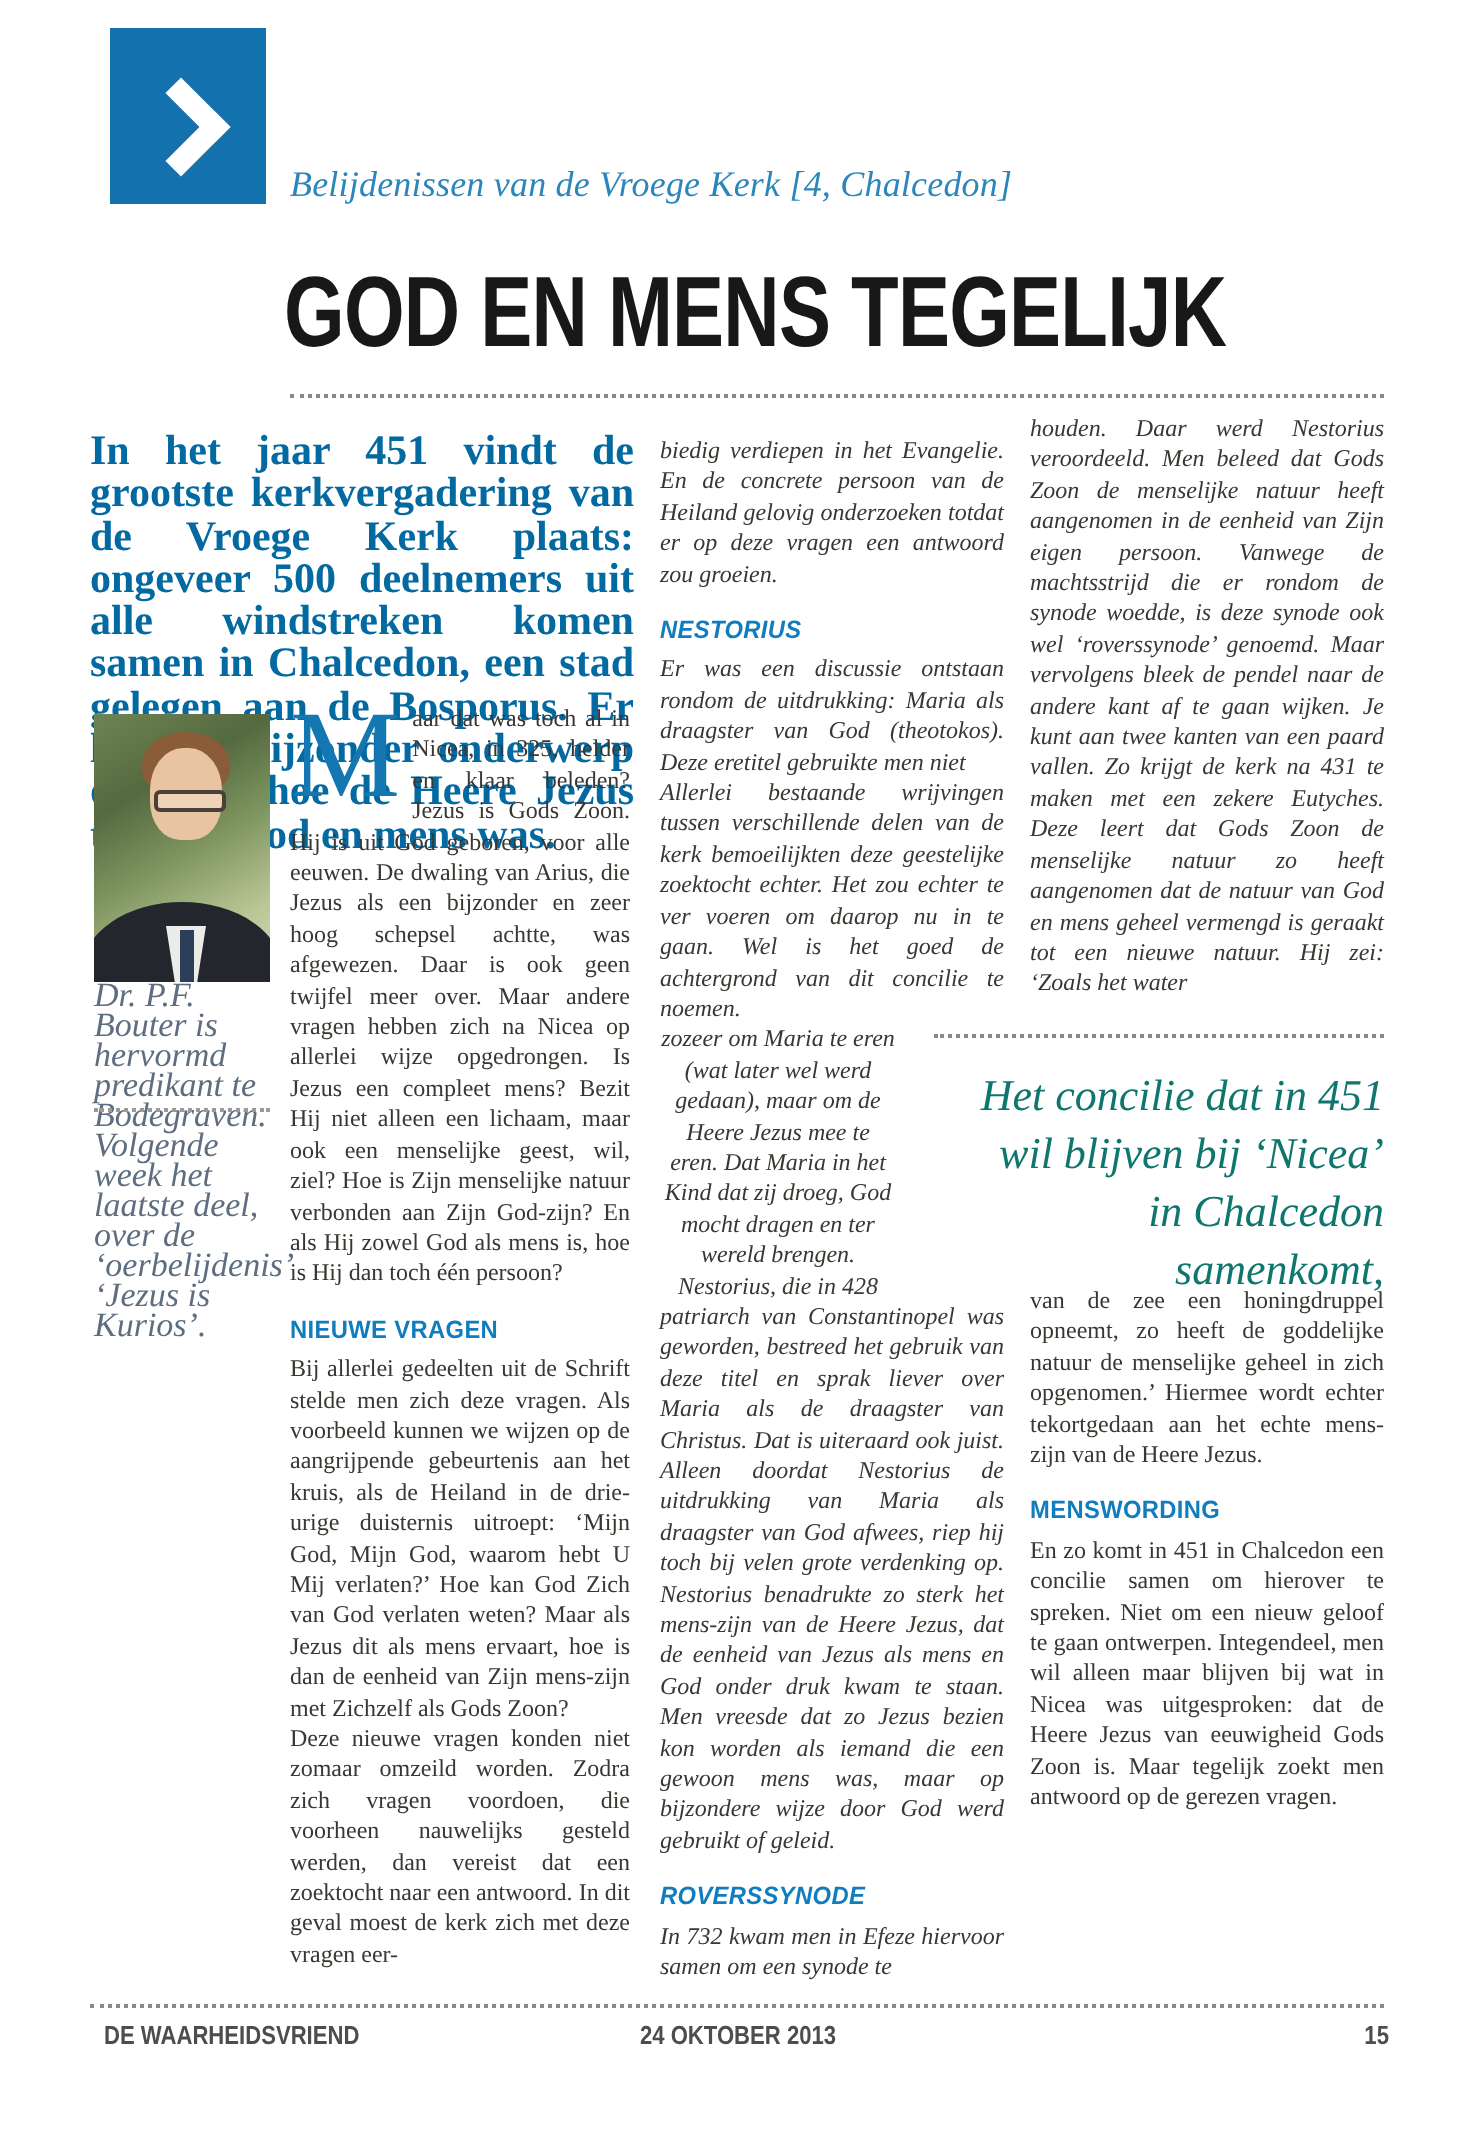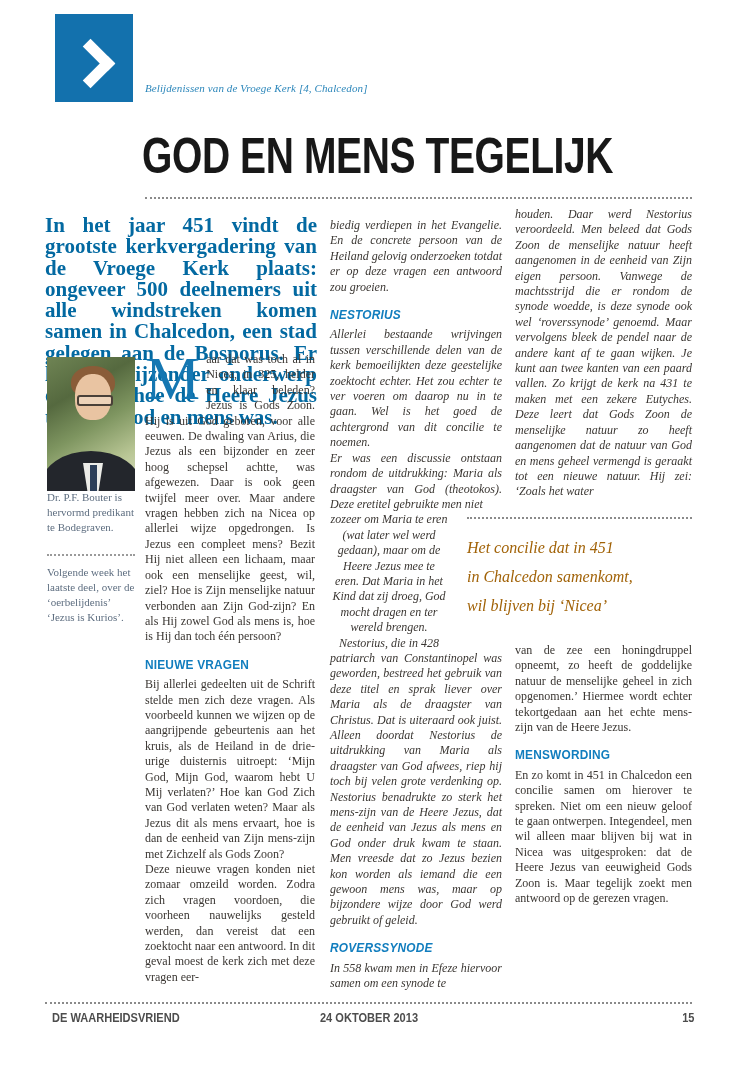--- a/index.html
+++ b/index.html
@@ -3,21 +3,21 @@
 <meta charset="utf-8">
 <style>
   html,body{margin:0;padding:0;background:#ffffff;}
   #page{position:relative;width:738px;height:1068px;background:#ffffff;overflow:hidden;
         font-family:"Liberation Serif",serif;}
 
   
   .logo{position:absolute;left:55px;top:14px;width:78px;height:88px;background:#1371ad;}
   .logo .chev{position:absolute;left:18px;top:32px;width:24px;height:24px;
         border-top:11px solid #ffffff;border-right:11px solid #ffffff;transform:rotate(45deg);}
-  .kicker{position:absolute;left:145px;top:82px;font-style:italic;font-size:11px;
+  .kicker{position:absolute;left:145px;top:82px;font-style:italic;font-size:18px;
         color:#2b86ba;letter-spacing:.1px;}
   .title{position:absolute;left:142px;top:133px;font-family:"Liberation Sans",sans-serif;
         font-weight:bold;font-size:50px;line-height:46px;color:#181818;letter-spacing:-.5px;
         transform:scaleX(.78);transform-origin:left top;white-space:nowrap;}
   .rule-dot{border-top:2px dotted #8a8a8a;height:0;position:absolute;}
   .hdr-rule{left:145px;top:197px;width:547px;}
 
   
   .intro{position:absolute;left:45px;top:215px;width:272px;font-weight:bold;
         font-size:21px;line-height:21.3px;color:#0369a1;text-align:justify;}
@@ -29,43 +29,43 @@
         border-radius:50% 50% 42% 42%;}
   .photo .face{position:absolute;left:28px;top:17px;width:36px;height:46px;background:#e9c4a2;
         border-radius:46% 46% 42% 42%;}
   .photo .glasses{position:absolute;left:30px;top:38px;width:32px;height:7px;
         border:2px solid #4a4038;border-radius:3px;background:rgba(255,255,255,.25);}
   .photo .jacket{position:absolute;left:-6px;bottom:-2px;width:100px;height:42px;background:#23262c;
         border-radius:55% 55% 0 0/90% 90% 0 0;}
   .photo .shirt{position:absolute;left:36px;bottom:0;width:20px;height:28px;background:#ecece8;
         clip-path:polygon(0 0,100% 0,78% 100%,22% 100%);}
   .photo .tie{position:absolute;left:43px;bottom:0;width:7px;height:26px;background:#2c3e58;}
-  .caption{position:absolute;left:47px;width:90px;font-size:11px;
+  .caption{position:absolute;left:47px;width:90px;font-style:italic;font-size:17px;
         line-height:15px;color:#5e6e80;}
   .cap1{top:490px;}
   .cap-rule{left:47px;top:554px;width:88px;border-top:2px dotted #9a9a9a;}
   .cap2{top:565px;}
 
   
   .col{position:absolute;font-size:12px;line-height:15.4px;color:#3a3632;text-align:justify;}
   .col p{margin:0;}
   .col-a{left:145px;top:352px;width:170px;}
   .col-b{left:330px;top:218px;width:172px;font-style:italic;}
   .col-c-top{left:515px;top:207px;width:177px;font-style:italic;}
   .col-c-bot{left:515px;top:643px;width:177px;}
   .dropcap{float:left;font-size:62px;line-height:46px;color:#1577b2;padding:3px 6px 0 0;}
   .shead{font-family:"Liberation Sans",sans-serif;font-weight:bold;font-size:12.5px;
         color:#117dbe;letter-spacing:.2px;margin:13px 0 4px;transform:scaleX(.95);
         transform-origin:left;white-space:nowrap;}
   .narrow{width:118px;text-align:center;}
 
   
   .quote{position:absolute;left:467px;top:517px;width:225px;border-top:2px dotted #8a8a8a;
-        padding-top:14px;font-style:italic;font-size:16px;line-height:29px;
-        color:#a16207;}
+        padding-top:14px;text-align:right;font-style:italic;font-size:22px;line-height:29px;
+        color:#0f766e;}
   .more{color:#1577b2;font-style:normal;letter-spacing:-1px;padding-left:3px;}
 
   
   .ftr-rule{left:45px;top:1002px;width:647px;}
   .ftr{position:absolute;top:1010px;font-family:"Liberation Sans",sans-serif;font-weight:bold;
         font-size:13px;color:#4d4d4d;letter-spacing:0;transform:scaleX(.85);}
   .ftr-left{left:52px;transform-origin:left;}
   .ftr-center{left:50%;transform:translateX(-50%) scaleX(.85);}
   .ftr-right{right:44px;transform-origin:right;}
 </style>
@@ -98,36 +98,36 @@
   <div class="col col-a">
     <p><span class="dropcap">M</span><span>aar dat was toch al in Nicea, in 325, helder en klaar beleden? Jezus is Gods Zoon. Hij is uit God geboren, voor alle eeuwen. De dwaling van Arius, die Jezus als een bijzonder en zeer hoog schepsel achtte, was afgewezen. Daar is ook geen twijfel meer over. Maar andere vragen hebben zich na Nicea op allerlei wijze opgedrongen. Is Jezus een compleet mens? Bezit Hij niet alleen een lichaam, maar ook een menselijke geest, wil, ziel? Hoe is Zijn menselijke natuur verbonden aan Zijn God-zijn? En als Hij zowel God als mens is, hoe is Hij dan toch één persoon?</span></p>
     <div class="shead">NIEUWE VRAGEN</div>
     <p>Bij allerlei gedeelten uit de Schrift stelde men zich deze vragen. Als voorbeeld kunnen we wijzen op de aangrijpende gebeurtenis aan het kruis, als de Heiland in de drie-urige duisternis uitroept: ‘Mijn God, Mijn God, waarom hebt U Mij verlaten?’ Hoe kan God Zich van God verlaten weten? Maar als Jezus dit als mens ervaart, hoe is dan de eenheid van Zijn mens-zijn met Zichzelf als Gods Zoon?</p>
     <p>Deze nieuwe vragen konden niet zomaar omzeild worden. Zodra zich vragen voordoen, die voorheen nauwelijks gesteld werden, dan vereist dat een zoektocht naar een antwoord. In dit geval moest de kerk zich met deze vragen eer-</p>
   </div>
 
   <div class="col col-b">
     <p>biedig verdiepen in het Evangelie. En de concrete persoon van de Heiland gelovig onderzoeken totdat er op deze vragen een antwoord zou groeien.</p>
     <div class="shead">NESTORIUS</div>
+    <p>Er was een discussie ontstaan rondom de uitdrukking: Maria als draagster van God (theotokos). Deze eretitel gebruikte men niet</p>
     <p>Allerlei bestaande wrijvingen tussen verschillende delen van de kerk bemoeilijkten deze geestelijke zoektocht echter. Het zou echter te ver voeren om daarop nu in te gaan. Wel is het goed de achtergrond van dit concilie te noemen.</p>
-    <p>Er was een discussie ontstaan rondom de uitdrukking: Maria als draagster van God (theotokos). Deze eretitel gebruikte men niet</p>
     <p class="narrow">zozeer om Maria te eren (wat later wel werd gedaan), maar om de Heere Jezus mee te eren. Dat Maria in het Kind dat zij droeg, God mocht dragen en ter wereld brengen. Nestorius, die in 428</p>
     <p>patriarch van Constantinopel was geworden, bestreed het gebruik van deze titel en sprak liever over Maria als de draagster van Christus. Dat is uiteraard ook juist. Alleen doordat Nestorius de uitdrukking van Maria als draagster van God afwees, riep hij toch bij velen grote verdenking op. Nestorius benadrukte zo sterk het mens-zijn van de Heere Jezus, dat de eenheid van Jezus als mens en God onder druk kwam te staan. Men vreesde dat zo Jezus bezien kon worden als iemand die een gewoon mens was, maar op bijzondere wijze door God werd gebruikt of geleid.</p>
     <div class="shead">ROVERSSYNODE</div>
-    <p>In 558 kwam men in Efeze hiervoor samen om een synode te</p>
+    <p>In 732 kwam men in Efeze hiervoor samen om een synode te</p>
   </div>
 
   <div class="col col-c-top">
     <p>houden. Daar werd Nestorius veroordeeld. Men beleed dat Gods Zoon de menselijke natuur heeft aangenomen in de eenheid van Zijn eigen persoon. Vanwege de machtsstrijd die er rondom de synode woedde, is deze synode ook wel ‘roverssynode’ genoemd. Maar vervolgens bleek de pendel naar de andere kant af te gaan wijken. Je kunt aan twee kanten van een paard vallen. Zo krijgt de kerk na 431 te maken met een zekere Eutyches. Deze leert dat Gods Zoon de menselijke natuur zo heeft aangenomen dat de natuur van God en mens geheel vermengd is geraakt tot een nieuwe natuur. Hij zei: ‘Zoals het water</p>
   </div>
 
   <div class="quote">
     <div>Het concilie dat in 451</div>
+    <div>wil blijven bij ‘Nicea’</div>
     <div>in Chalcedon samenkomt,</div>
-    <div>wil blijven bij ‘Nicea’</div>
   </div>
 
   <div class="col col-c-bot">
     <p>van de zee een honingdruppel opneemt, zo heeft de goddelijke natuur de menselijke geheel in zich opgenomen.’ Hiermee wordt echter tekortgedaan aan het echte mens-zijn van de Heere Jezus.</p>
     <div class="shead">MENSWORDING</div>
     <p>En zo komt in 451 in Chalcedon een concilie samen om hierover te spreken. Niet om een nieuw geloof te gaan ontwerpen. Integendeel, men wil alleen maar blijven bij wat in Nicea was uitgesproken: dat de Heere Jezus van eeuwigheid Gods Zoon is. Maar tegelijk zoekt men antwoord op de gerezen vragen.</p>
   </div>
 
   <div class="rule-dot ftr-rule"></div>
   <div class="ftr ftr-left">DE WAARHEIDSVRIEND</div>

